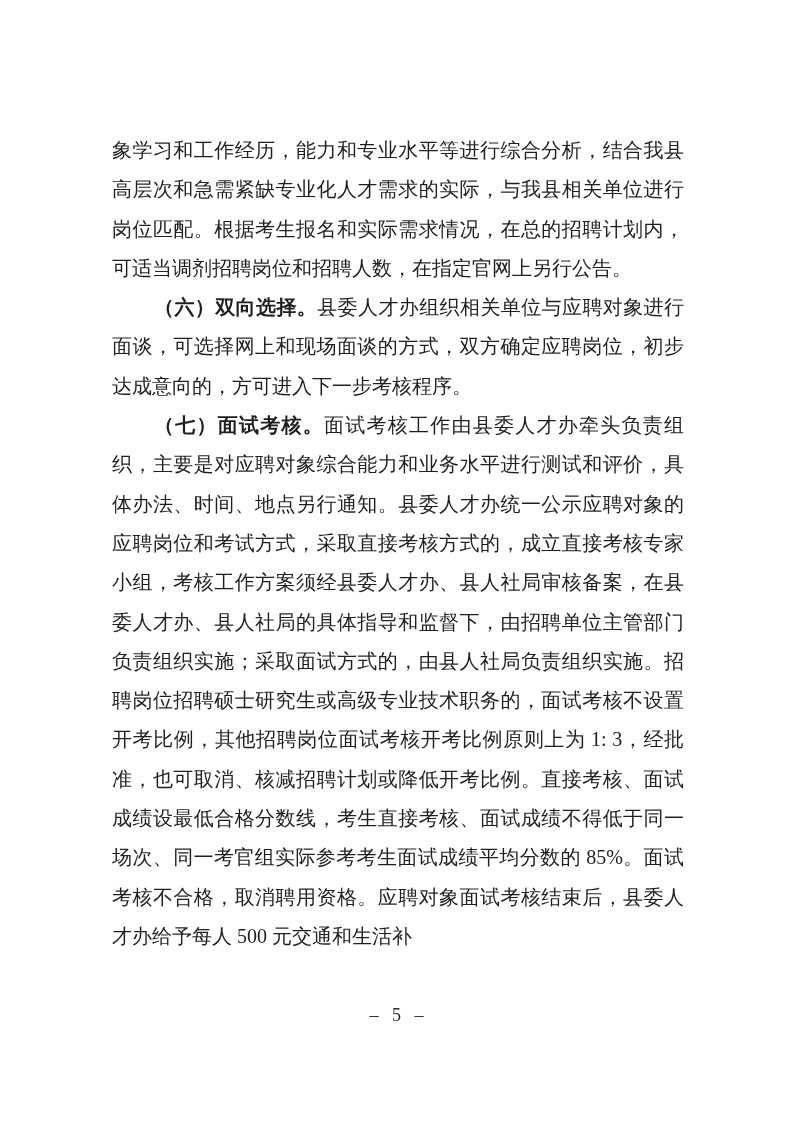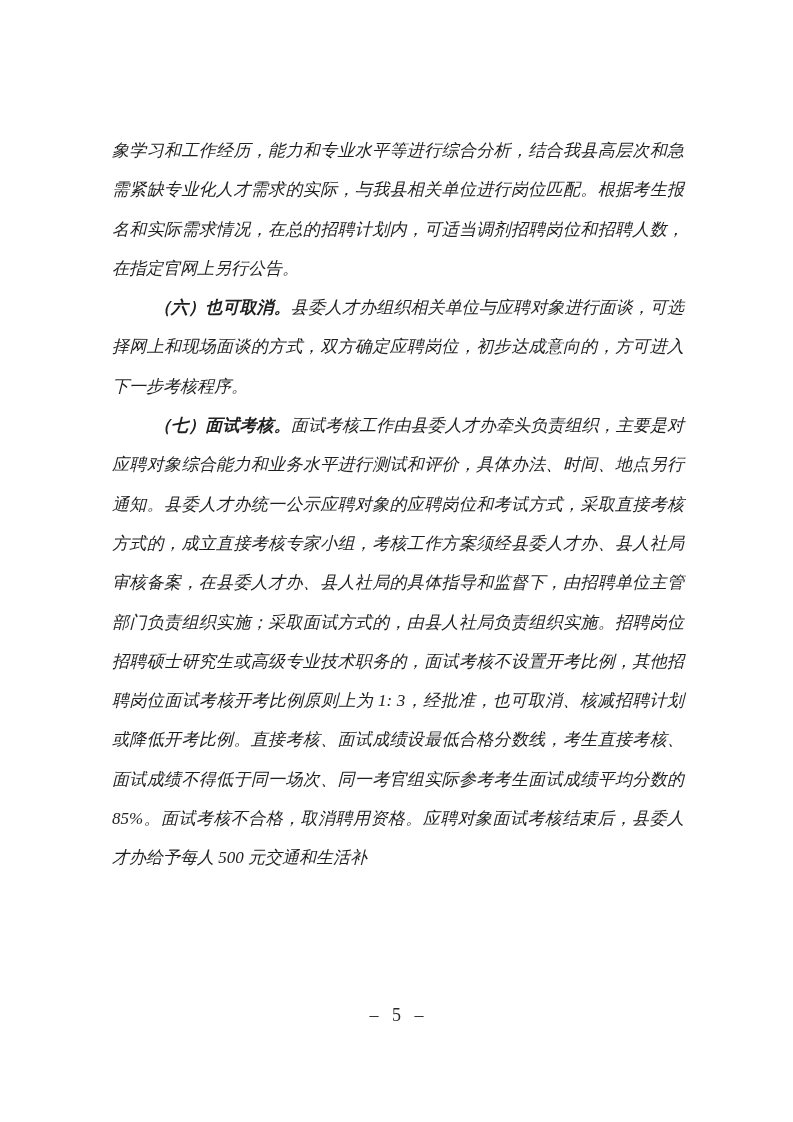--- a/index.html
+++ b/index.html
@@ -14,26 +14,25 @@
     background: #ffffff;
     overflow: hidden;
     font-family: "Liberation Serif", "DejaVu Serif", serif;
     color: #1f1f1f;
   }
   .doc-body {
     position: absolute;
     left: 112px;
     top: 131px;
     width: 572px;
-    font-size: 17px;
+    font-size: 20px;
     line-height: 39.3px;
     text-align: justify;
     text-justify: inter-ideograph;
     word-break: normal;
-    font-style: italic;
   }
   .doc-body p {
     margin: 0;
     padding: 0;
   }
   .doc-body p.indent {
     text-indent: 42px;
   }
   .doc-body .lead {
     font-weight: 700;
@@ -49,17 +48,17 @@
     word-spacing: 9px;
     color: #2a2a2a;
   }
 </style>
 </head>
 <body>
 
 <div class="page">
   <div class="doc-body" id="doc-body">
       <p><span>象学习和工作经历，能力和专业水平等进行综合分析，结合我县高层次和急需紧缺专业化人才需求的实际，与我县相关单位进行岗位匹配。根据考生报名和实际需求情况，在总的招聘计划内，可适当调剂招聘岗位和招聘人数，在指定官网上另行公告。</span></p>
-      <p class="indent"><span class="lead">（六）也可取消。</span><span>县委人才办组织相关单位与应聘对象进行面谈，可选择网上和现场面谈的方式，双方确定应聘岗位，初步达成意向的，方可进入下一步考核程序。</span></p>
+      <p class="indent"><span class="lead">（六）双向选择。</span><span>县委人才办组织相关单位与应聘对象进行面谈，可选择网上和现场面谈的方式，双方确定应聘岗位，初步达成意向的，方可进入下一步考核程序。</span></p>
       <p class="indent"><span class="lead">（七）面试考核。</span><span>面试考核工作由县委人才办牵头负责组织，主要是对应聘对象综合能力和业务水平进行测试和评价，具体办法、时间、地点另行通知。县委人才办统一公示应聘对象的应聘岗位和考试方式，采取直接考核方式的，成立直接考核专家小组，考核工作方案须经县委人才办、县人社局审核备案，在县委人才办、县人社局的具体指导和监督下，由招聘单位主管部门负责组织实施；采取面试方式的，由县人社局负责组织实施。招聘岗位招聘硕士研究生或高级专业技术职务的，面试考核不设置开考比例，其他招聘岗位面试考核开考比例原则上为 1: 3，经批准，也可取消、核减招聘计划或降低开考比例。直接考核、面试成绩设最低合格分数线，考生直接考核、面试成绩不得低于同一场次、同一考官组实际参考考生面试成绩平均分数的 85%。面试考核不合格，取消聘用资格。应聘对象面试考核结束后，县委人才办给予每人 500 元交通和生活补</span></p>
     </div>
   <div class="page-footer">– 5 –</div>
 </div>
 
 </body></html>

